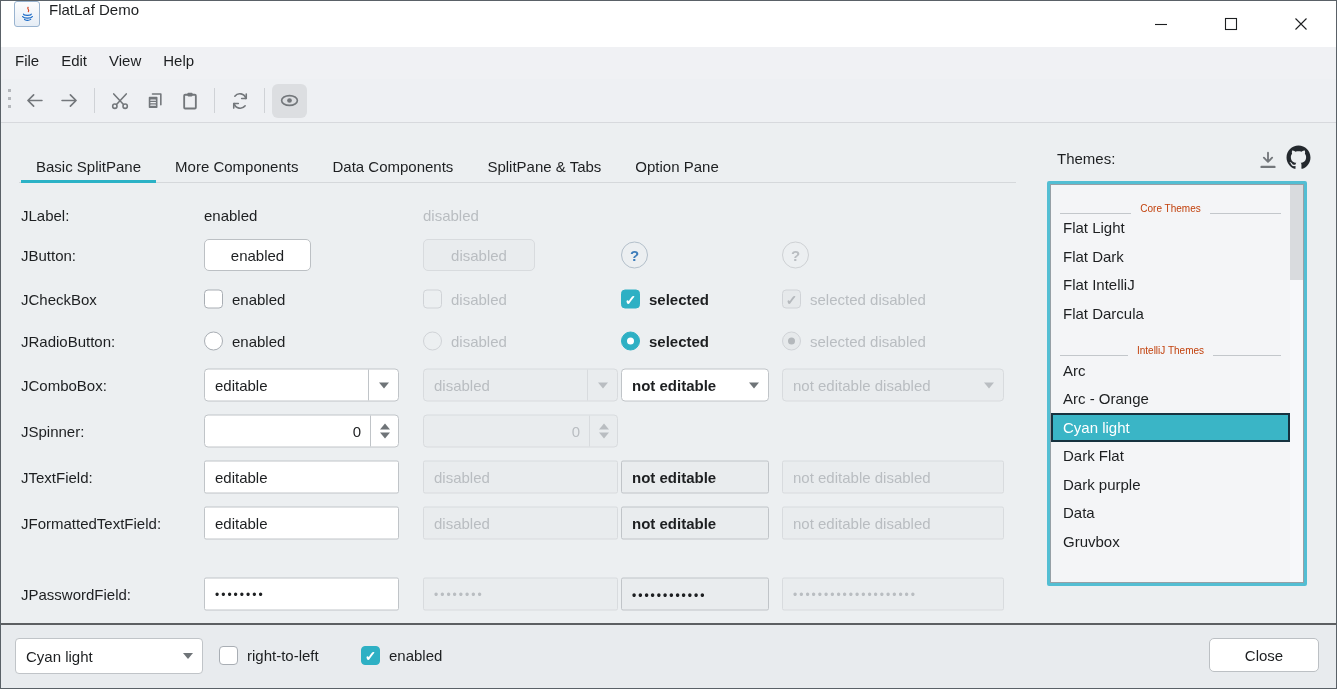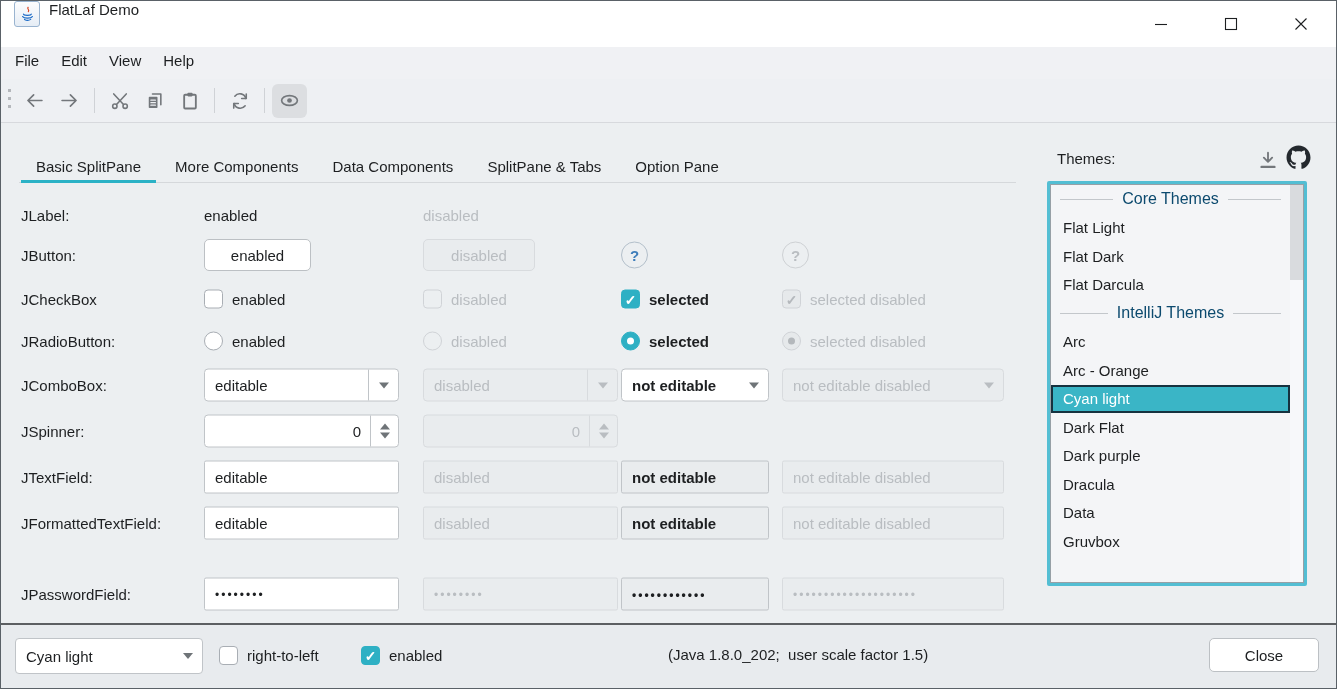--- a/index.html
+++ b/index.html
@@ -71,21 +71,21 @@
   .sval{flex:1;text-align:right;padding:0 9px;}
   .sarea{width:27px;border-left:1px solid #c0c4c8;align-self:stretch;display:flex;flex-direction:column;align-items:center;justify-content:center;gap:3px;}
   .spinner.dis .sarea{border-left-color:#d8dbde;}
   
   .themes-label{position:absolute;left:1056px;top:149px;}
   .icon-btn{position:absolute;background:transparent;border:none;padding:0;width:26px;height:26px;display:flex;align-items:center;justify-content:center;}
   .themes-list{position:absolute;left:1046px;top:180px;width:260px;height:405px;background:#f4f5f7;border:3px solid #53bed3;border-radius:2px;box-sizing:border-box;box-shadow:inset 0 0 0 1px #97a0a6;overflow:hidden;}
   .tlist-inner{position:absolute;left:1px;top:1px;right:14px;bottom:1px;}
   .titem{height:28.5px;display:flex;align-items:center;padding:0 12px;cursor:default;box-sizing:border-box;}
   .titem.selected{background:#3ab5c6;color:#fff;border:2px solid #16323f;padding:0 10px;}
-  .tsep{height:28.5px;display:flex;align-items:center;gap:9px;color:#0c4a6e;font-size:16px;padding:0 9px;box-sizing:border-box;}
+  .tsep{height:28.5px;display:flex;align-items:flex-end;gap:9px;color:#c2410c;font-size:10px;padding:0 9px;box-sizing:border-box;}
   .tsep::before,.tsep::after{content:"";height:1px;background:#c3c7cb;flex:1;}
   .tscroll{position:absolute;top:1px;right:1px;width:13px;bottom:1px;background:#f7f8fa;}
   .tthumb{position:absolute;top:0;left:0;width:13px;height:95px;background:#d9dbde;}
   
   .bottom-sep{position:absolute;left:0;right:0;top:622px;height:2px;background:#5c5f62;}
   .bottombar{position:absolute;left:0;right:0;top:624px;bottom:0;background:#e8ebee;}
   .bb-item{position:absolute;display:inline-flex;align-items:center;}
   .status{white-space:pre;}
 </style>
 </head>
@@ -323,30 +323,30 @@
     </svg>
   </button>
 
   <div class="themes-list">
     <div class="tlist-inner">
       <div class="tsep">
           <span>Core Themes</span>
         </div>
       <div class="titem">Flat Light</div>
       <div class="titem">Flat Dark</div>
+      <div class="titem">Flat IntelliJ</div>
       <div class="titem">Flat Darcula</div>
       <div class="tsep">
           <span>IntelliJ Themes</span>
         </div>
       <div class="titem">Arc</div>
       <div class="titem">Arc - Orange</div>
       <div class="titem selected">Cyan light</div>
       <div class="titem">Dark Flat</div>
       <div class="titem">Dark purple</div>
-      <div class="titem">Dracula</div>
       <div class="titem">Data</div>
       <div class="titem">Gruvbox</div>
     </div>
     <div class="tscroll">
       <div class="tthumb"></div>
     </div>
   </div>
 
   <div class="bottom-sep"></div>
   <div class="bottombar">
@@ -357,17 +357,16 @@
         </span>
     </span>
     <span class="bb-item" style="left:218px;top:21px">
       <span class="cb"></span>
         <span>right-to-left</span>
     </span>
     <span class="bb-item" style="left:360px;top:21px">
       <span class="cb checked"></span>
         <span>enabled</span>
     </span>
-    <span class="bb-item status" style="left:667px;top:21px">(Java 1.8.0_202;&nbsp; user scale factor 1.5)</span>
     <button class="bb-item btn" style="left:1208px;top:13px;width:110px;height:34px">Close</button>
   </div>
 
 </div>
 
 </body></html>

